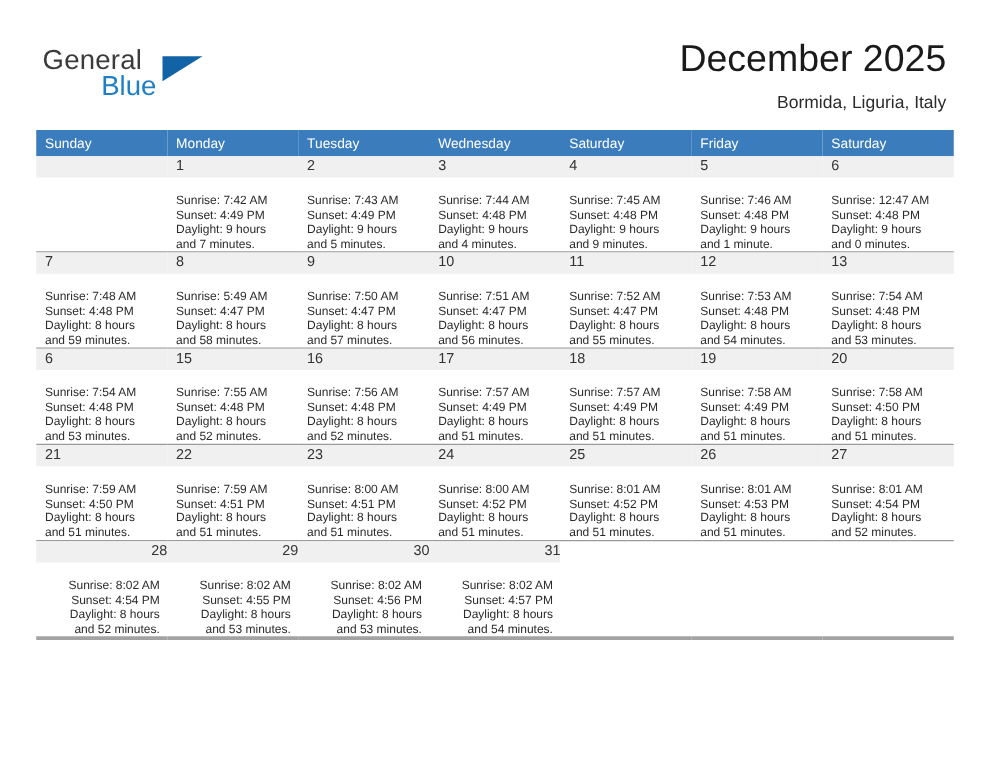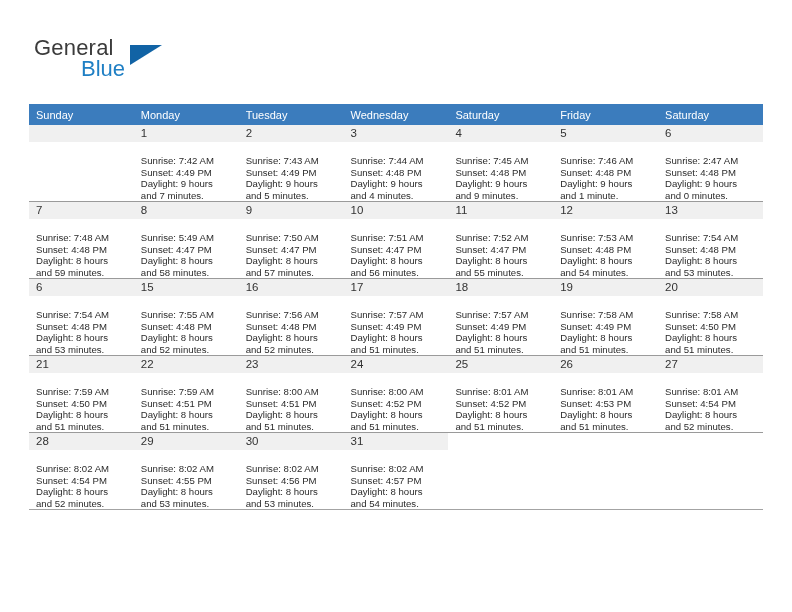--- a/index.html
+++ b/index.html
@@ -137,36 +137,41 @@
     color: #2b2b2b;
   }
   .cell-body div {
     white-space: nowrap;
   }
   
   tr.week-row td {
     border-bottom: 1px solid #9a9a9a;
   }
   tr.week-row:last-child td {
-    border-bottom: 1px solid #a3a3a3;
+    border-bottom: 3px solid #a3a3a3;
+    text-align: right;
   }
 </style>
 </head>
 <body>
 
 <div class="page">
 
   <div class="header">
 
     <div class="brand">
       <div class="brand-line1">General</div>
       <div class="brand-triangle"></div>
       <div class="brand-line2">Blue</div>
     </div>
 
+    <div class="title-block">
+      <div class="cal-title">December 2025</div>
+      <div class="cal-subtitle">Bormida, Liguria, Italy</div>
+    </div>
 
   </div>
 
   <table class="calendar">
     <thead>
       <tr>
         <th>Sunday</th>
         <th>Monday</th>
         <th>Tuesday</th>
         <th>Wednesday</th>
@@ -241,21 +246,21 @@
               <div>Sunset: 4:48 PM</div>
               <div>Daylight: 9 hours</div>
               <div>and 1 minute.</div>
             </div>
           </div>
         </td>
         <td>
           <div class="cell-inner">
             <div class="daynum-bar">6</div>
             <div class="cell-body">
-              <div>Sunrise: 2:47 AM</div>
+              <div>Sunrise: 12:47 AM</div>
               <div>Sunset: 4:48 PM</div>
               <div>Daylight: 9 hours</div>
               <div>and 0 minutes.</div>
             </div>
           </div>
         </td>
       </tr>
 
       <tr class="week-row">
         <td>

